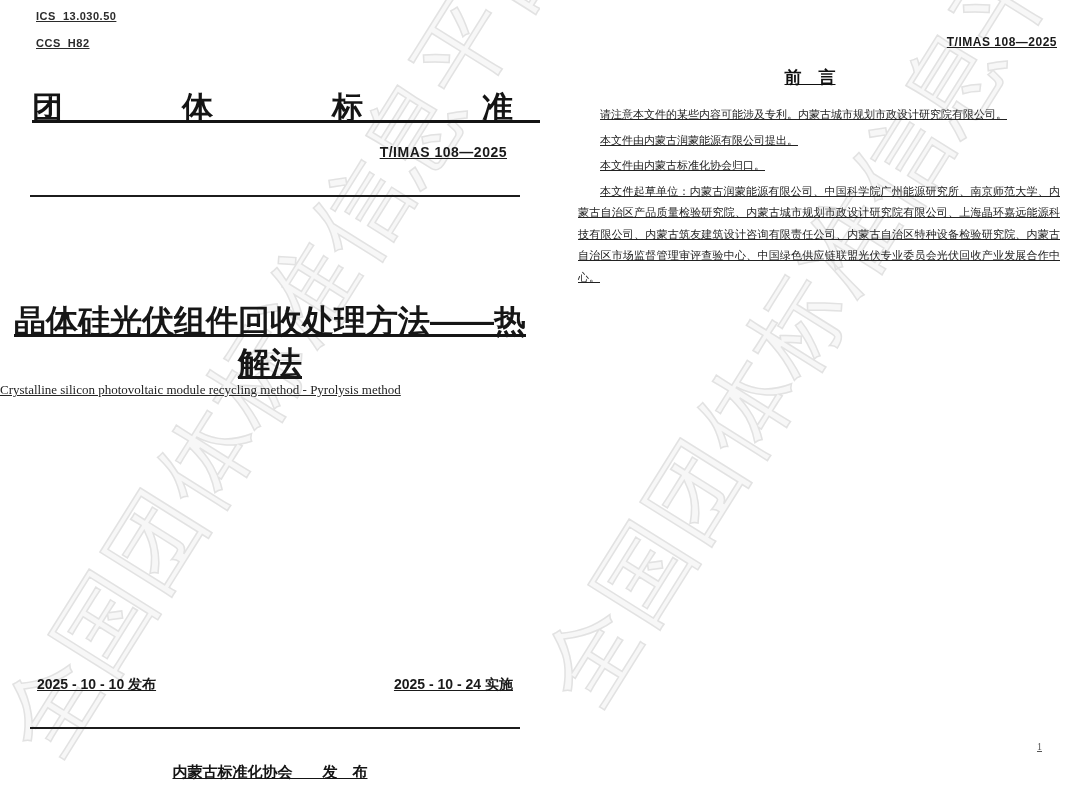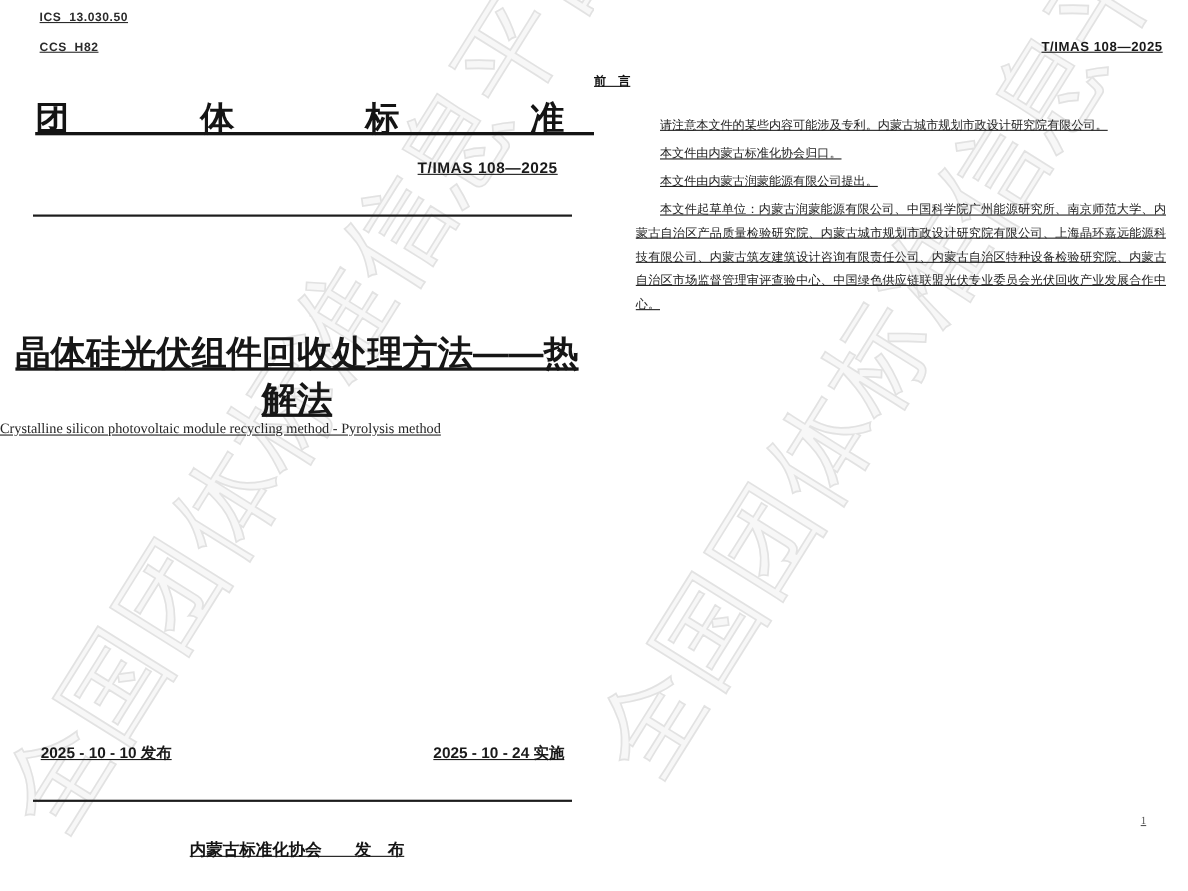--- a/index.html
+++ b/index.html
@@ -52,22 +52,22 @@
     font-family:"Liberation Sans",sans-serif;font-size:14px;font-weight:bold;color:#1a1a1a;white-space:pre;
   }
   .publisher{
     left:0;width:540px;top:763px;text-align:center;
     font-family:"Liberation Sans",sans-serif;font-size:15px;font-weight:bold;color:#151515;white-space:pre;
   }
 
   
   .std-no-head{right:23px;top:35px;font-family:"Liberation Sans",sans-serif;font-size:12px;font-weight:bold;color:#1a1a1a;letter-spacing:.5px;}
   .foreword-title{
-    left:0;width:540px;top:66px;margin:0;text-align:left;
-    font-family:"Liberation Sans",sans-serif;font-size:11px;font-weight:bold;color:#111;white-space:pre;
+    left:0;width:540px;top:66px;margin:0;text-align:center;
+    font-family:"Liberation Sans",sans-serif;font-size:17px;font-weight:bold;color:#111;white-space:pre;
   }
   .fw-body{
     left:38px;top:104px;width:482px;
     font-size:11px;line-height:21.5px;text-align:justify;color:#222;
   }
   .fw-body p{margin:0 0 4px 0;text-indent:2em;word-break:break-all;}
   .fw-body p.units{margin-bottom:14px;}
   .page-number{right:38px;top:741px;font-family:"Liberation Serif","DejaVu Serif",serif;font-size:10px;color:#555;}
 </style>
 </head>
@@ -99,21 +99,21 @@
   </div>
 
   <div class="page page-right">
     <div class="watermark wm-right">全国团体标准信息平台</div>
 
     <div class="z std-no-head">T/IMAS 108—2025</div>
     <h2 class="z foreword-title">前　言</h2>
 
     <div class="z fw-body">
       <p>请注意本文件的某些内容可能涉及专利。内蒙古城市规划市政设计研究院有限公司。</p>
+      <p>本文件由内蒙古润蒙能源有限公司提出。</p>
       <p>本文件由内蒙古标准化协会归口。</p>
-      <p>本文件由内蒙古润蒙能源有限公司提出。</p>
       <p class="units">本文件起草单位：内蒙古润蒙能源有限公司、中国科学院广州能源研究所、南京师范大学、内蒙古自治区产品质量检验研究院、内蒙古城市规划市政设计研究院有限公司、上海晶环嘉远能源科技有限公司、内蒙古筑友建筑设计咨询有限责任公司、内蒙古自治区特种设备检验研究院、内蒙古自治区市场监督管理审评查验中心、中国绿色供应链联盟光伏专业委员会光伏回收产业发展合作中心。</p>
     </div>
 
     <div class="z page-number">1</div>
   </div>
 
 </div>
 
 </body></html>

